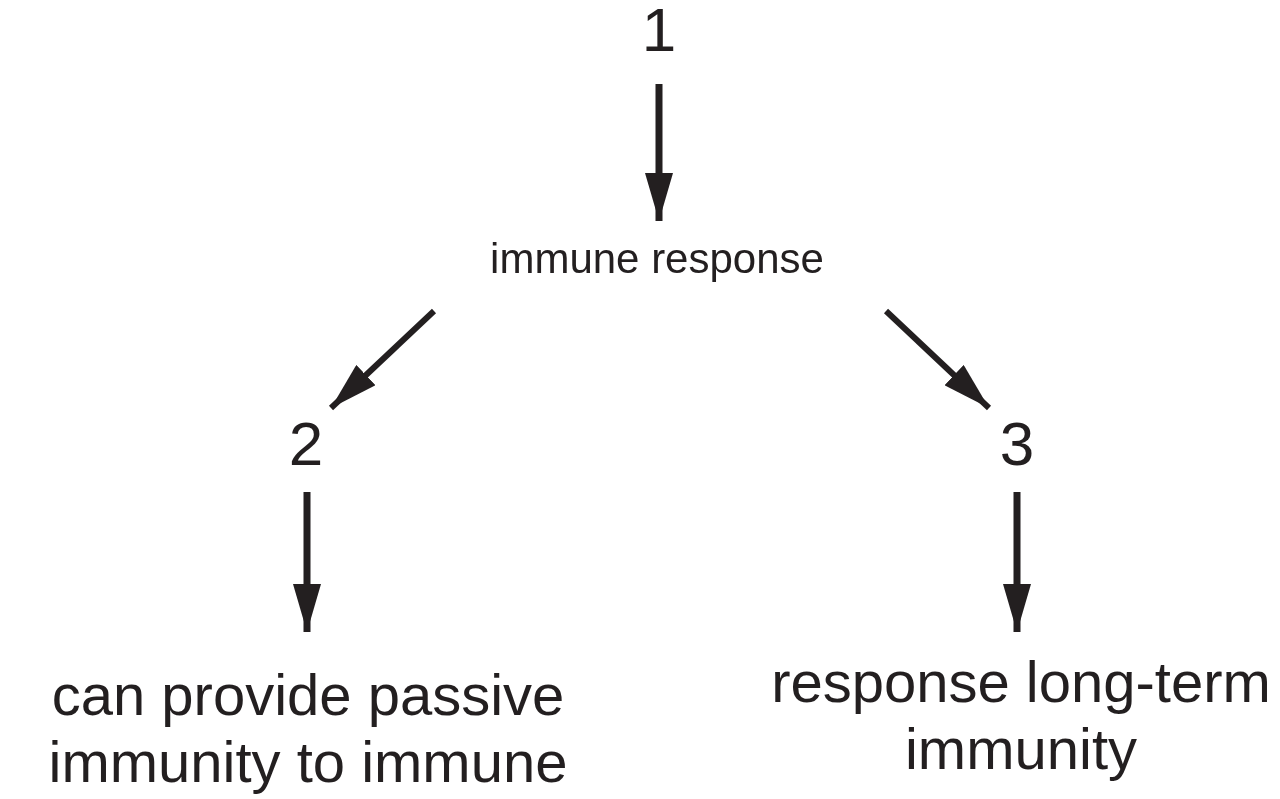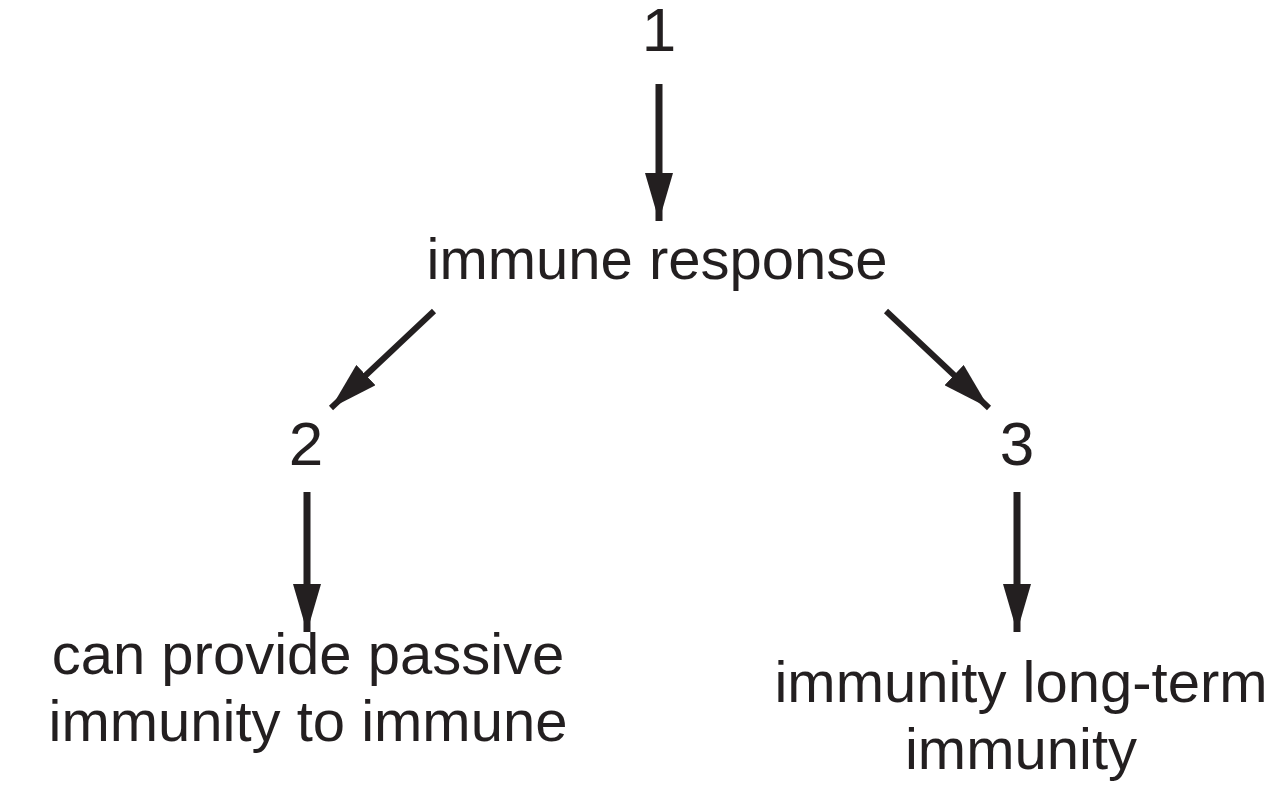--- a/index.html
+++ b/index.html
@@ -28,21 +28,21 @@
     white-space: nowrap;
     text-align: center;
     transform: translateX(-50%);
     color: #231f20;
   }
   .num {
     font-size: 62px;
     line-height: 62px;
   }
   .node-text {
-    font-size: 58px;
+    font-size: 42px;
     line-height: 58px;
   }
   .leaf-text {
     font-size: 58px;
     line-height: 67px;
   }
 </style>
 </head>
 <body>
 
@@ -67,23 +67,23 @@
   </svg>
 
   <div class="label num" style="left: 659px; top: -1px;">1</div>
 
   <div class="label node-text" style="left: 657px; top: 230px;">immune response</div>
 
   <div class="label num" style="left: 306px; top: 413px;">2</div>
 
   <div class="label num" style="left: 1017px; top: 413px;">3</div>
 
-  <div class="label leaf-text" style="left: 308px; top: 620px;">
+  <div class="label leaf-text" style="left: 308px; top: 661px;">
     <div>can provide passive</div>
     <div>immunity to immune</div>
   </div>
 
   <div class="label leaf-text" style="left: 1021px; top: 648px;">
-    <div>immunity long-term</div>
+    <div>response long-term</div>
     <div>immunity</div>
   </div>
 
 </div>
 
 </body></html>

